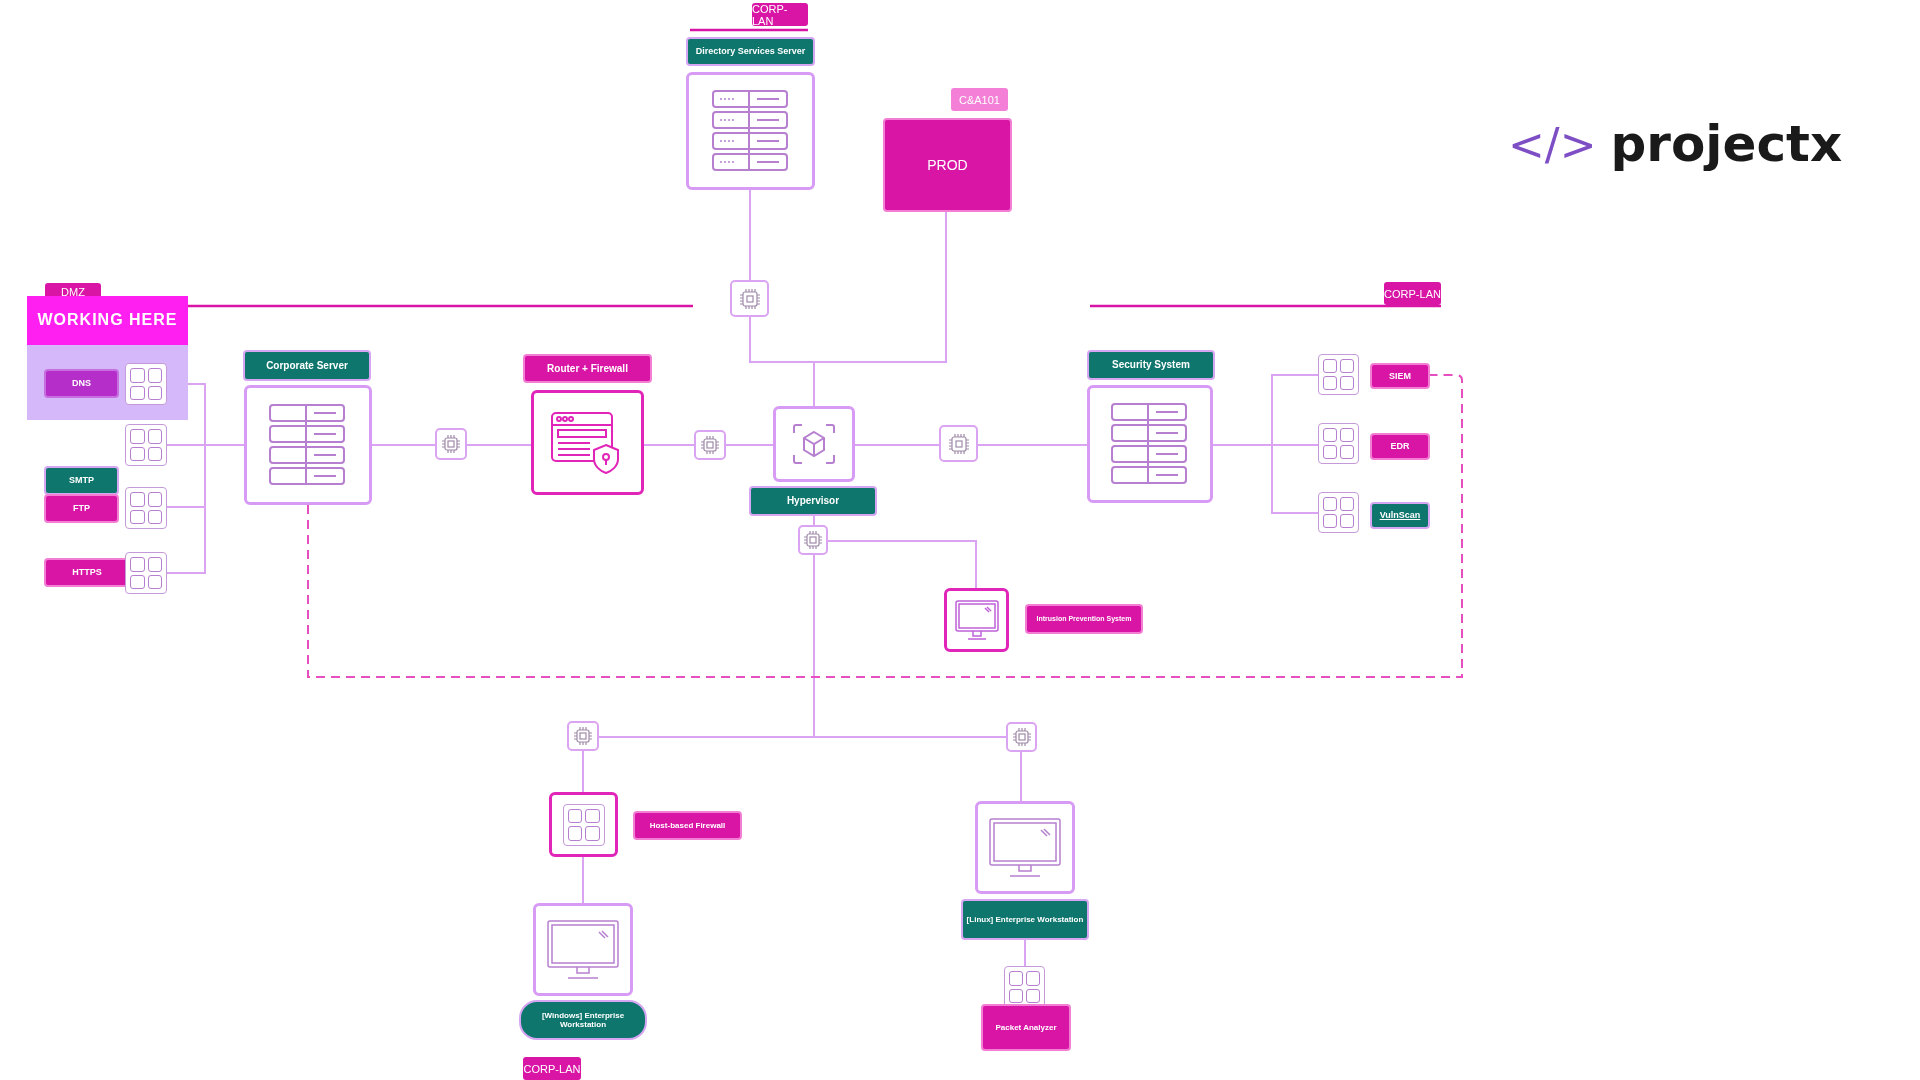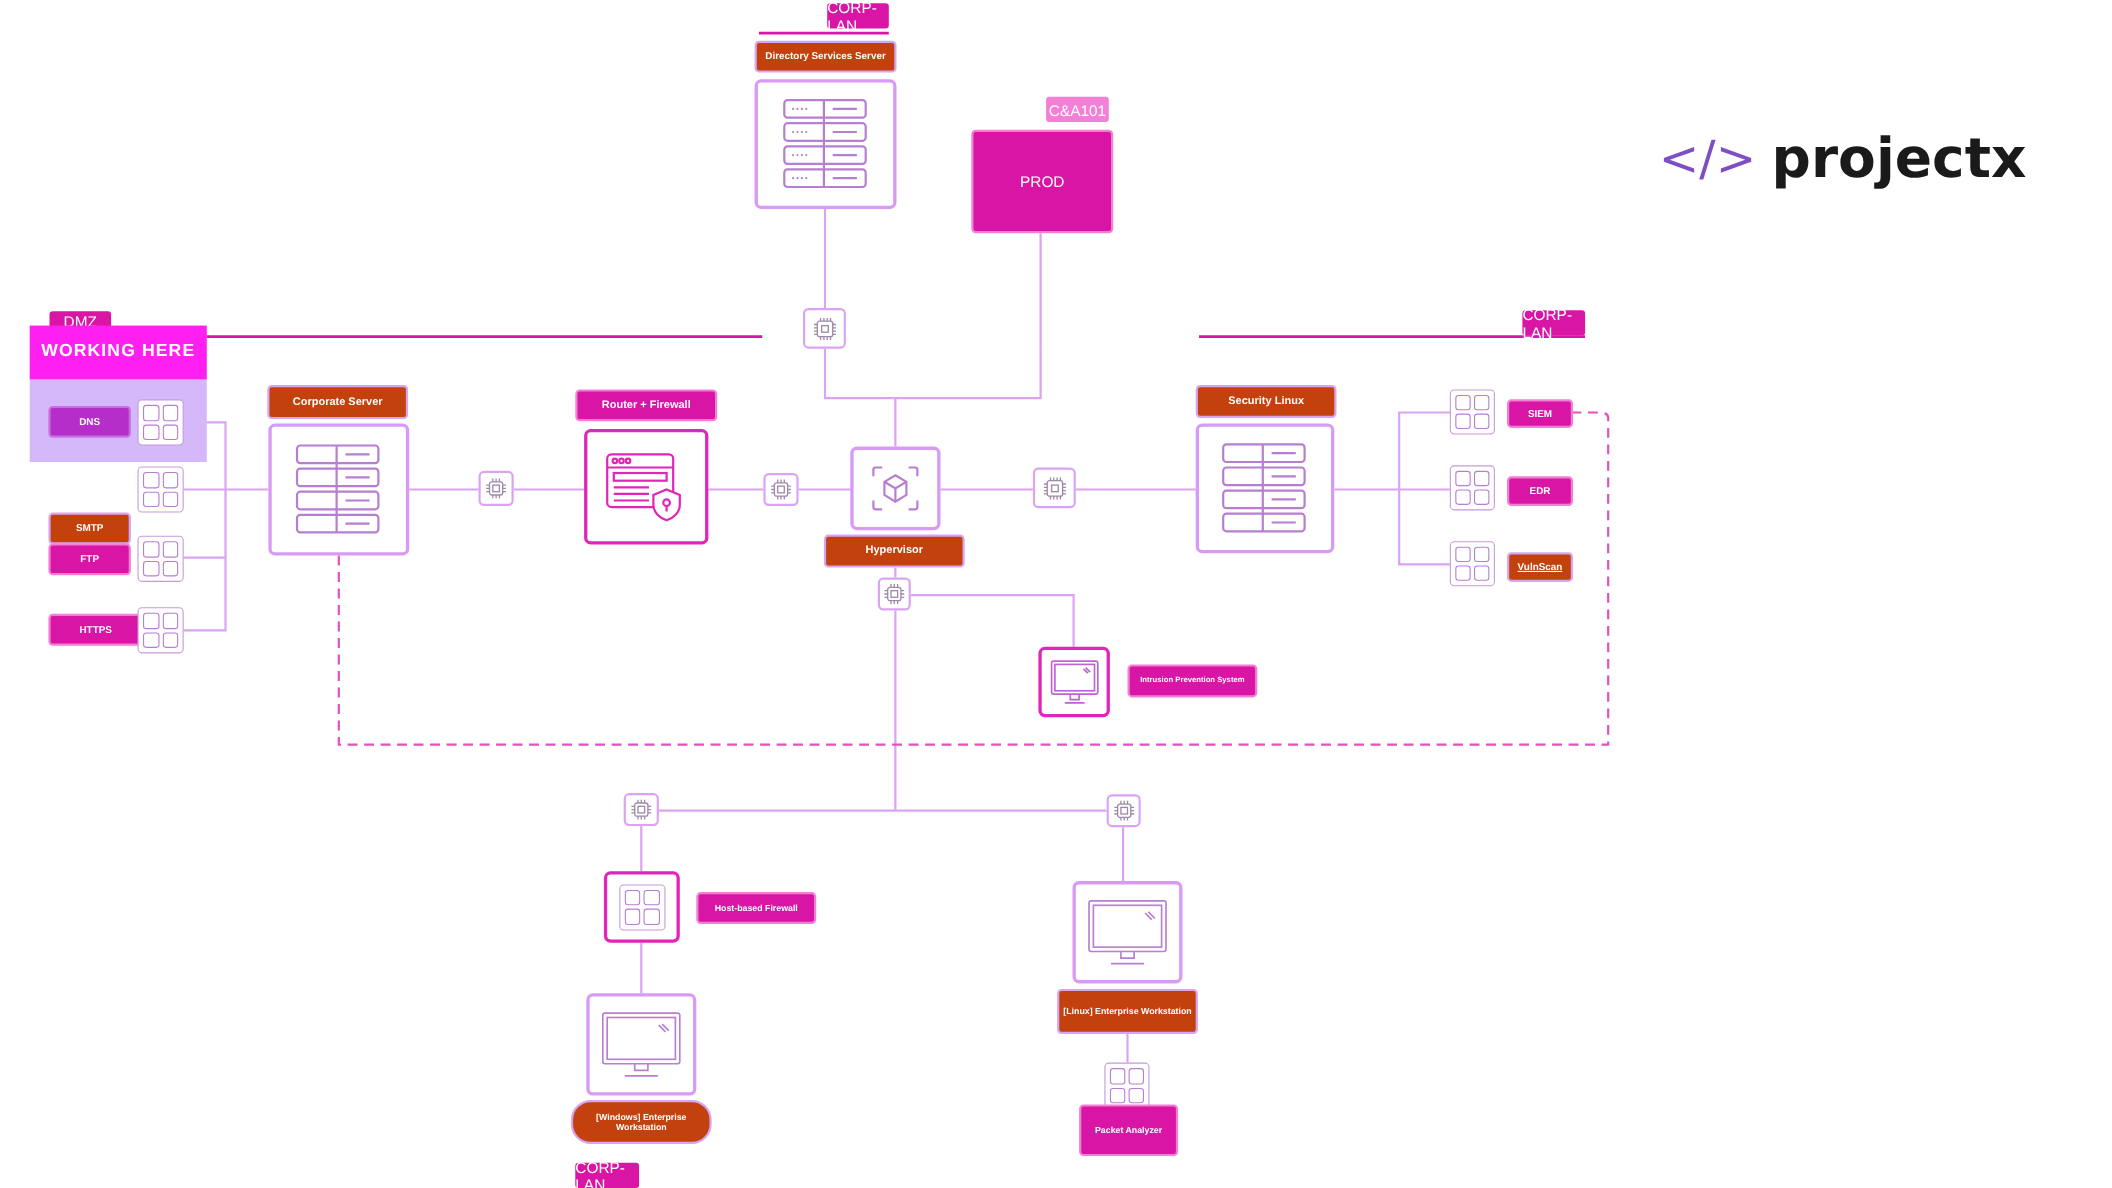--- a/index.html
+++ b/index.html
@@ -1,21 +1,21 @@
 <!DOCTYPE html>
 <html><head>
 <meta charset="utf-8">
 <style>
   html,body{margin:0;padding:0;background:#ffffff;}
   body{width:1920px;height:1080px;position:relative;overflow:hidden;font-family:"Liberation Sans",sans-serif;}
   .abs{position:absolute;}
   .lbl{position:absolute;display:flex;align-items:center;justify-content:center;text-align:center;color:#fff;font-weight:bold;border-radius:4px;box-sizing:border-box;line-height:1.15;}
-  .purple{background:#c2410c;border:2px solid #d6a6f2;}
+  .purple{background:#0f766e;border:2px solid #d6a6f2;}
   .magenta{background:#d915a6;border:2px solid #f27fd3;}
-  .tag{position:absolute;display:flex;align-items:center;justify-content:center;color:#fff;font-size:14px;border-radius:3px;box-sizing:border-box;background:#d915a6;}
+  .tag{position:absolute;display:flex;align-items:center;justify-content:center;color:#fff;font-size:11px;border-radius:3px;box-sizing:border-box;background:#d915a6;}
   .box{position:absolute;box-sizing:border-box;border:3px solid #d79af5;border-radius:6px;background:#fff;display:flex;align-items:center;justify-content:center;}
   .box.mag{border-color:#e025b8;}
   .chip{position:absolute;box-sizing:border-box;border:2px solid #dba4f3;border-radius:5px;background:#fff;display:flex;align-items:center;justify-content:center;}
   .grid{position:absolute;box-sizing:border-box;border:1.5px solid #c49bd8;border-radius:4px;background:#fff;display:grid;grid-template-columns:1fr 1fr;grid-template-rows:1fr 1fr;gap:3px;padding:4px;}
   .grid span{border:1.5px solid #b77fd0;border-radius:3px;}
   svg.lines{position:absolute;left:0;top:0;}
   .logo{position:absolute;left:1508px;top:115px;display:flex;align-items:center;gap:14px;}
   .logo .code{color:#7d4ec4;font-size:44px;font-family:"DejaVu Sans",sans-serif;}
   .logo .name{color:#1a1a1a;font-size:50px;font-weight:bold;font-family:"DejaVu Sans",sans-serif;letter-spacing:0px;}
 </style>
@@ -232,21 +232,21 @@
     <svg width="20" height="20">
       <g fill="none" stroke="#9e8aa8" stroke-width="1.2">
         <rect x="4" y="4" width="12" height="12" rx="2"></rect>
         <rect x="7" y="7" width="6" height="6"></rect>
         <path d="M7 1v3M10 1v3M13 1v3M7 16v3M10 16v3M13 16v3M1 7h3M1 10h3M1 13h3M16 7h3M16 10h3M16 13h3"></path>
       </g>
     </svg>
   </div>
 
 <div class="tag" style="left:1384px;top:282px;width:57px;height:23px;">CORP-LAN</div>
-<div class="lbl purple" style="left:1087px;top:350px;width:128px;height:30px;font-size:10px;">Security Linux</div>
+<div class="lbl purple" style="left:1087px;top:350px;width:128px;height:30px;font-size:10px;">Security System</div>
 <div class="box" style="left:1087px;top:385px;width:126px;height:118px;">
   <svg width="80" height="84">
       <g fill="none" stroke="#b77fd0" stroke-width="2">
         <rect x="2" y="2" width="74" height="16" rx="3"></rect>
         <rect x="2" y="23" width="74" height="16" rx="3"></rect>
         <rect x="2" y="44" width="74" height="16" rx="3"></rect>
         <rect x="2" y="65" width="74" height="16" rx="3"></rect>
         <line x1="38" y1="2" x2="38" y2="81"></line>
         <line x1="46" y1="10" x2="68" y2="10"></line>
         <line x1="46" y1="31" x2="68" y2="31"></line>

